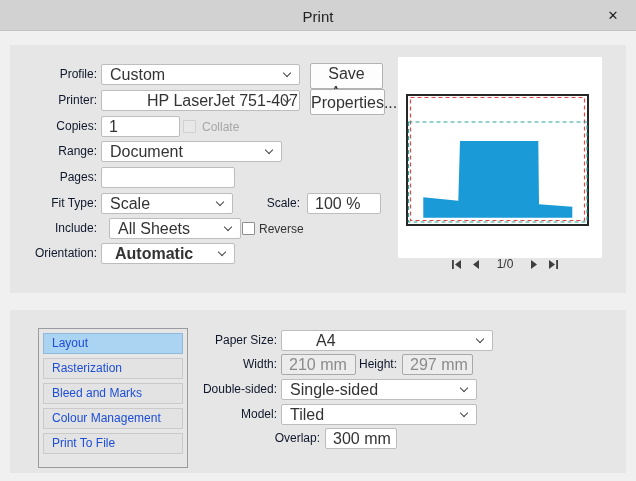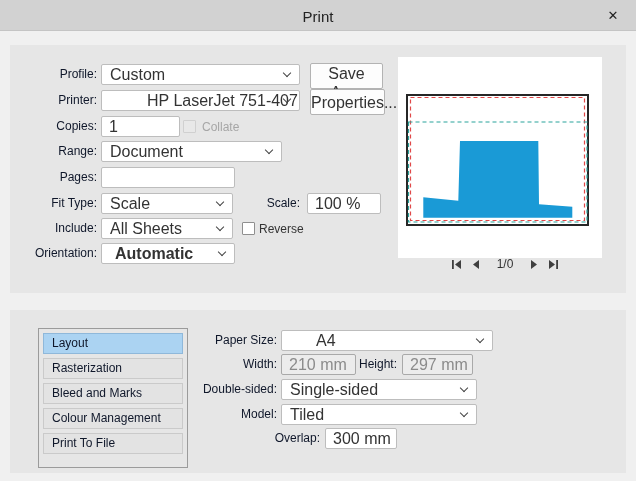--- a/index.html
+++ b/index.html
@@ -60,21 +60,21 @@
   .nav .pg { margin:0 8px; color:#333; font-size:12px; }
   .nav svg { display:block; }
 
   .section-list {
     position:absolute; left:28px; top:18px; width:150px; height:140px;
     border:1px solid #9b9b9b; padding:4px;
   }
   .section-item {
     height:21px; margin-bottom:4px; background:#e3e3e3;
     border:1px solid #cacaca; line-height:19px; padding-left:8px;
-    color:#0f172a; white-space:nowrap; overflow:hidden;
+    color:#1d4ed8; white-space:nowrap; overflow:hidden;
   }
   .section-item.selected { background:#abd3f2; border-color:#8fb8da; }
 </style>
 </head>
 <body>
 
 <div class="titlebar">
   <div class="title">Print</div>
   <div class="close">✕</div>
 </div>
@@ -107,21 +107,21 @@
   <input class="field" style="left: 91px; top: 122px; width: 134px;" value="">
 
   <div class="lbl" style="left:8px; top:148px; width:79px;">Fit Type:</div>
   <div class="field dropdown" style="left:91px; top:148px; width:132px;">
     <span>Scale</span><span class="chev"></span>
   </div>
   <div class="lbl" style="left:230px; top:148px; width:60px;">Scale:</div>
   <input class="field" style="left: 297px; top: 148px; width: 74px;" value="100 %">
 
   <div class="lbl" style="left:8px; top:173px; width:79px;">Include:</div>
-  <div class="field dropdown" style="left:91px; top:173px; width:132px;">
+  <div class="field dropdown" style="left:99px; top:173px; width:132px;">
     <span>All Sheets</span><span class="chev"></span>
   </div>
   <div class="checkbox" style="left:232px; top:177px;"></div>
   <div class="chk-label" style="left:249px; top:174px;">Reverse</div>
 
   <div class="lbl" style="left:8px; top:198px; width:79px;">Orientation:</div>
   <div class="field dropdown" style="left:91px; top:198px; width:134px;">
     <span style="padding-left:5px;font-weight:bold;">Automatic</span><span class="chev"></span>
   </div>
 

